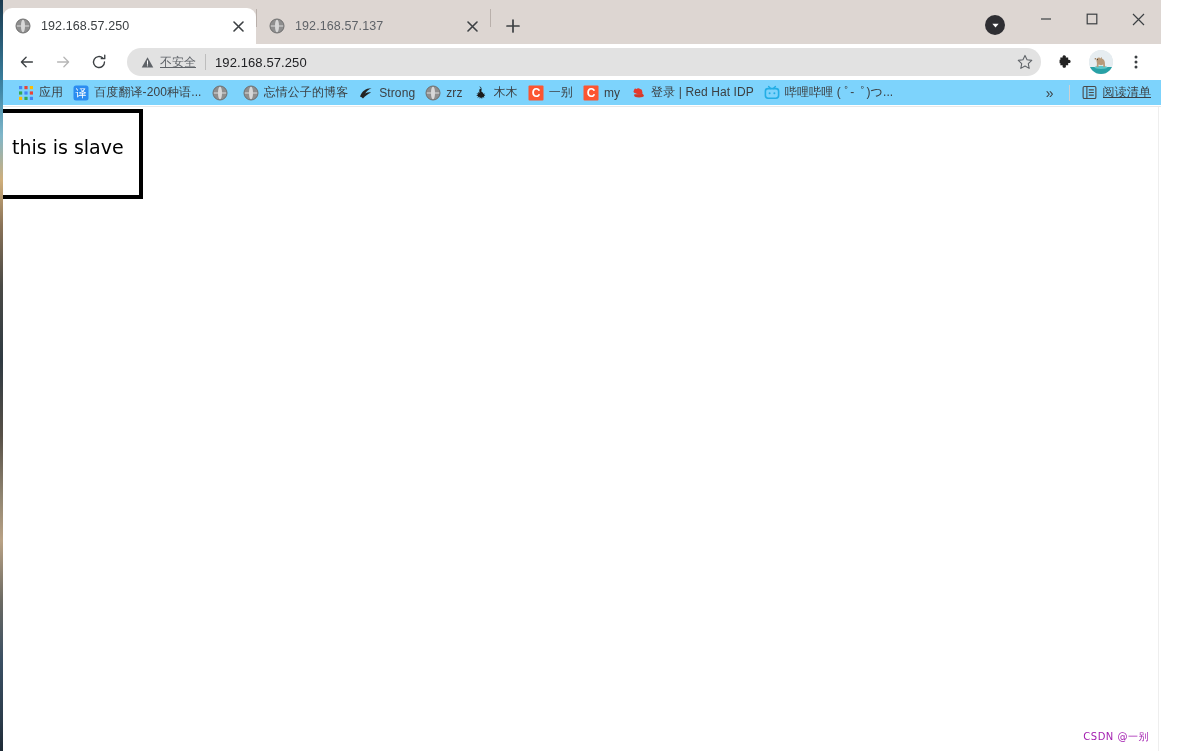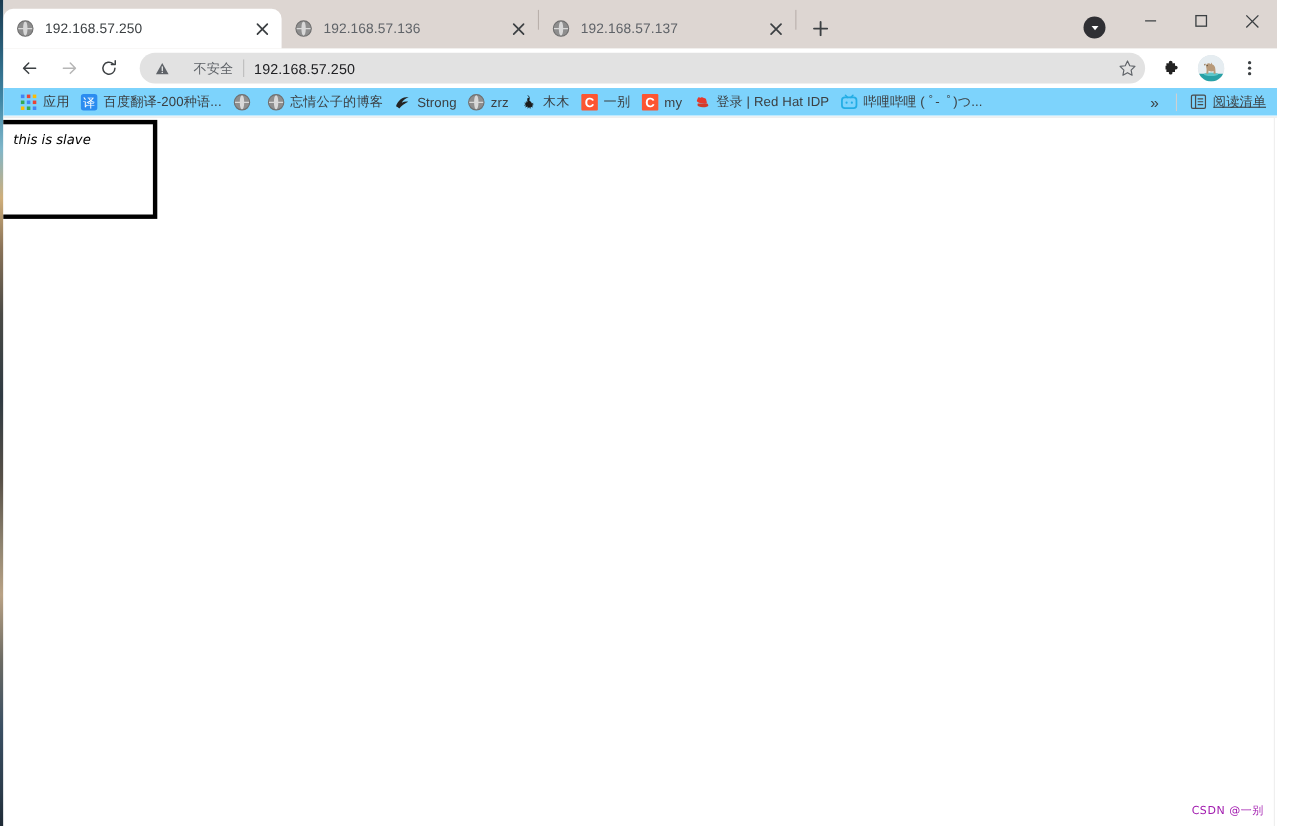--- a/index.html
+++ b/index.html
@@ -161,21 +161,22 @@
     min-width: 0;
   }
   #security-chip {
     display: flex;
     align-items: center;
     flex: 0 0 auto;
   }
   #security-text {
     font-size: 12px;
     color: #5f6368;
-    margin-left: 22px;
+    margin-left: 6px;
+    text-decoration: underline;
   }
   #omnibox-divider {
     width: 1px;
     height: 16px;
     background: #bdbdbd;
     margin: 0 9px;
     flex: 0 0 1px;
   }
   #omnibox-url {
     font-size: 13px;
@@ -278,27 +279,26 @@
   
   #page-viewport {
     position: relative;
     height: 645px;
     background: #ffffff;
     border-top: 1px solid #e8e8e8;
   }
   #page-text {
     position: absolute;
     left: 9px;
-    top: 10px;
-    font-size: 12px;
+    top: 30px;
+    font-size: 19px;
     color: #000000;
     font-family: "DejaVu Sans", "Liberation Sans", sans-serif;
     line-height: 20px;
     white-space: nowrap;
-    font-style: italic;
   }
   
   #annotation-box {
     position: absolute;
     left: -8px;
     top: 2px;
     width: 148px;
     height: 90px;
     border: 4px solid #000000;
     box-sizing: border-box;
@@ -340,36 +340,20 @@
         </svg>
       </span>
       <span class="tab-title">192.168.57.250</span>
       <span class="tab-close">
         <svg width="11" height="11" viewBox="0 0 11 11">
           <path d="M1 1 L10 10 M10 1 L1 10" stroke="#3c4043" stroke-width="1.6" stroke-linecap="round"></path>
         </svg>
       </span>
     </div>
 
-    <div class="tab inactive">
-      <span class="tab-favicon">
-        <svg width="16" height="16" viewBox="0 0 16 16">
-          <circle cx="8" cy="8" r="7" fill="#8e8e8e"></circle>
-          <path d="M8 1.2c-1.3 1-2 3-2 6.8s.7 5.8 2 6.8c1.3-1 2-3 2-6.8s-.7-5.8-2-6.8z" fill="#d8d8d8"></path>
-          <path d="M1.3 8h13.4" stroke="#d8d8d8" stroke-width="1.1" fill="none"></path>
-          <circle cx="8" cy="8" r="7" fill="none" stroke="#6f6f6f" stroke-width="1"></circle>
-        </svg>
-      </span>
-      <span class="tab-title">192.168.57.136</span>
-      <span class="tab-close">
-        <svg width="11" height="11" viewBox="0 0 11 11">
-          <path d="M1 1 L10 10 M10 1 L1 10" stroke="#3c4043" stroke-width="1.6" stroke-linecap="round"></path>
-        </svg>
-      </span>
-    </div>
 
     <div class="tab-sep"></div>
 
     <div class="tab inactive">
       <span class="tab-favicon">
         <svg width="16" height="16" viewBox="0 0 16 16">
           <circle cx="8" cy="8" r="7" fill="#8e8e8e"></circle>
           <path d="M8 1.2c-1.3 1-2 3-2 6.8s.7 5.8 2 6.8c1.3-1 2-3 2-6.8s-.7-5.8-2-6.8z" fill="#d8d8d8"></path>
           <path d="M1.3 8h13.4" stroke="#d8d8d8" stroke-width="1.1" fill="none"></path>
           <circle cx="8" cy="8" r="7" fill="none" stroke="#6f6f6f" stroke-width="1"></circle>

